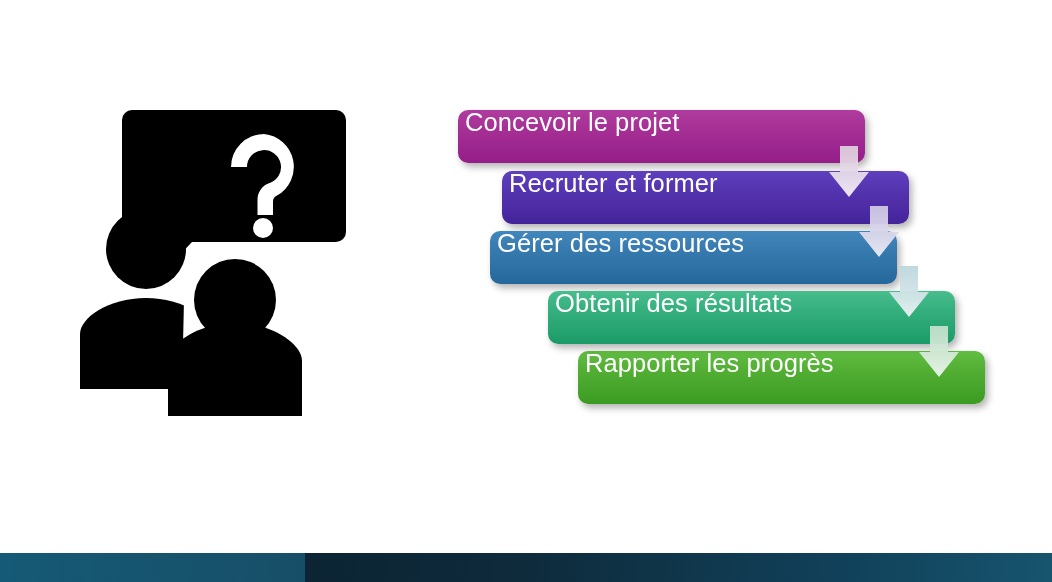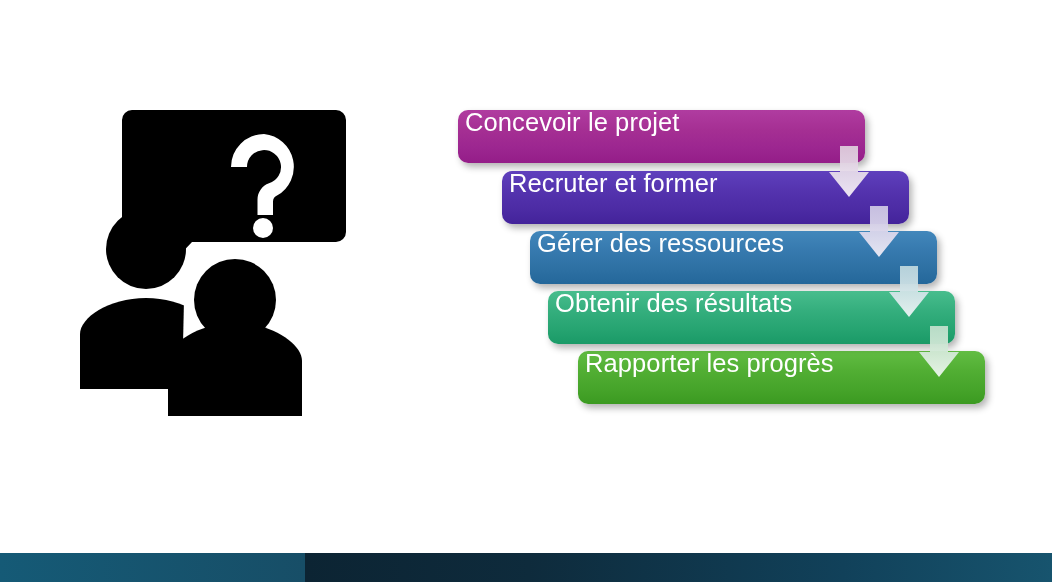--- a/index.html
+++ b/index.html
@@ -59,21 +59,21 @@
     line-height: 1;
     letter-spacing: 0.1px;
     white-space: nowrap;
     font-family: "Liberation Sans", sans-serif;
   }
 
   .step.s0 { left: 458px; top: 110px; width: 407px;
     background: linear-gradient(180deg, #b03ca0 0%, #a52f93 38%, #9c2690 72%, #941d88 100%); }
   .step.s1 { left: 488px; top: 171px; width: 407px;
     background: linear-gradient(180deg, #5f40bd 0%, #5433ae 38%, #4c2ba4 72%, #43239a 100%); margin-left: 14px; }
-  .step.s2 { left: 530px; top: 231px; width: 407px;
+  .step.s2 { left: 490px; top: 231px; width: 407px;
     background: linear-gradient(180deg, #4287bb 0%, #3679ae 38%, #2d70a3 72%, #24679a 100%); }
   .step.s3 { left: 548px; top: 291px; width: 407px;
     background: linear-gradient(180deg, #48bd8d 0%, #34ae7d 38%, #26a471 72%, #1a9a67 100%); }
   .step.s4 { left: 578px; top: 351px; width: 407px;
     background: linear-gradient(180deg, #62bd43 0%, #51ae33 38%, #46a42a 72%, #3b9a21 100%); }
 
   
   .arrow {
     position: absolute;
     width: 42px;

